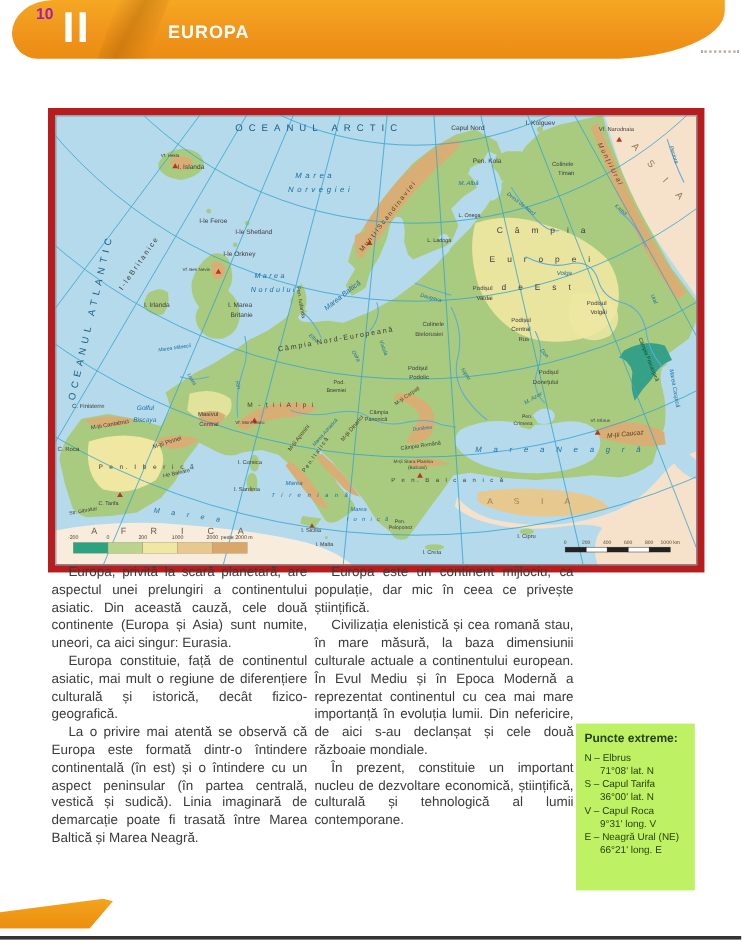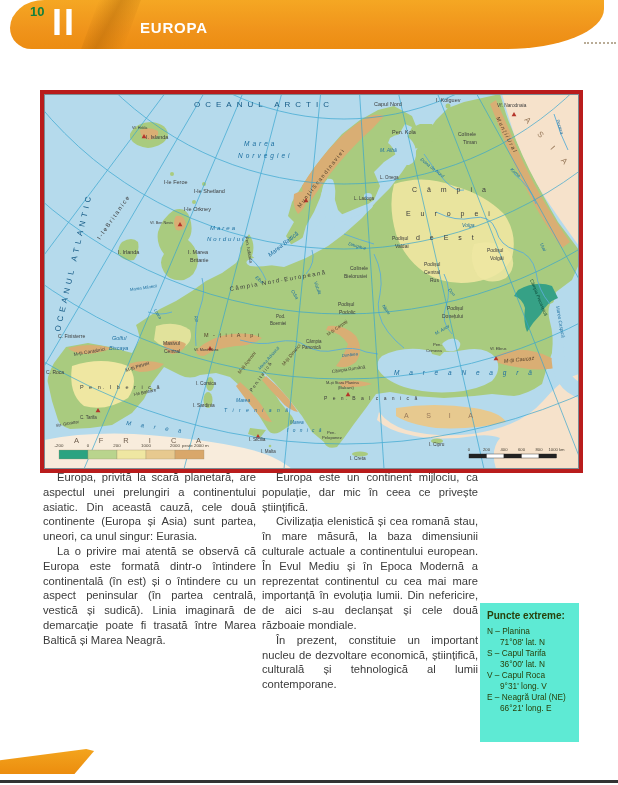--- a/index.html
+++ b/index.html
@@ -14,41 +14,41 @@
     background:linear-gradient(100deg,rgba(150,85,0,0) 0%,rgba(160,90,4,.38) 45%,rgba(150,85,0,0) 100%);
     transform:skewX(-20deg);}
   #chapter-number{position:absolute;left:42px;top:2px;color:#fff;font-size:36px;font-weight:bold;letter-spacing:2px;}
   #chapter-title{position:absolute;left:130px;top:19px;color:#fff;font-size:15px;font-weight:bold;letter-spacing:.8px;}
   #dotted-line{position:absolute;left:584px;top:42px;width:32px;border-top:2px dotted #b9ac97;}
 
   
   #page-title{position:absolute;left:43px;top:60px;color:#e5821c;font-size:15.5px;font-weight:bold;}
 
   
-  #map-box{position:absolute;left:40px;top:90px;width:535px;height:375px;border:4px solid #b91c1c;background:#b5daec;}
+  #map-box{position:absolute;left:40px;top:90px;width:535px;height:375px;border:6px solid #b91c1c;background:#b5daec;}
   #map-box svg{display:block;}
 
   
   .col{position:absolute;top:470px;font-size:11.2px;line-height:14.8px;color:#3a3a3a;text-align:justify;}
   #col-left{left:43px;width:213px;}
   #col-right{left:262px;width:216px;}
   .col p{margin:0;text-indent:14px;}
 
   
-  #extremes{position:absolute;left:480px;top:603px;width:99px;height:139px;background:#5eead4;
+  #extremes{position:absolute;left:480px;top:603px;width:99px;height:139px;background:#bef264;
     box-sizing:border-box;padding:7px 5px 5px 7px;color:#28400a;}
   #extremes .ttl{font-weight:bold;font-size:10px;margin-bottom:5px;}
   #extremes .item{font-size:8.3px;line-height:11px;}
   #extremes .coord{padding-left:13px;}
 
   
   #page-ribbon{position:absolute;left:0;top:749px;width:98px;height:25px;
     background:linear-gradient(180deg,#f3a41e,#ec8d0e);
     clip-path:polygon(0% 45%,88% 0%,96% 8%,76% 100%,0% 100%);}
-  #page-number{position:absolute;left:30px;top:4px;color:#15803d;font-size:13px;font-weight:bold;}
+  #page-number{position:absolute;left:30px;top:4px;color:#a21caf;font-size:13px;font-weight:bold;}
   #bottom-edge{position:absolute;left:0;top:780px;width:618px;height:3px;background:#333333;}
 </style>
 </head>
 <body>
 
 <div id="page">
 
   <div id="banner">
     <div class="fold"></div>
     <div id="chapter-number">II</div>
@@ -307,33 +307,34 @@
           <text x="258" y="255" font-size="4.5" fill="#3c3c3c" font-family="&quot;Liberation Sans&quot;,sans-serif">Panonică</text>
           <text x="284" y="242" font-size="4.5" fill="#54412c" font-family="&quot;Liberation Sans&quot;,sans-serif" transform="rotate(-35 284 242)">M-ții Carpați</text>
           <text x="298" y="263" font-size="4.2" fill="#1d6fa0" font-family="&quot;Liberation Sans&quot;,sans-serif" transform="rotate(-6 298 263)" font-style="italic">Dunărea</text>
         </g>
 
       <rect x="0.5" y="0.5" width="534" height="374" fill="none" stroke="#7d8c94"></rect>
     </svg>
   </div>
 
   <div id="col-left" class="col">
-    <p>Europa, privită la scară planetară, are aspectul unei prelungiri a continentului asiatic. Din această cauză, cele două continente (Europa și Asia) sunt partea, uneori, ca unul singur: Eurasia.</p>
+    <p>Europa, privită la scară planetară, are aspectul unei prelungiri a continentului asiatic. Din această cauză, cele două continente (Europa și Asia) sunt numite, uneori, ca aici singur: Eurasia.</p>
+    <p>Europa constituie, față de continentul asiatic, mai mult o regiune de diferențiere culturală și istorică, decât fizico-geografică.</p>
     <p>La o privire mai atentă se observă că Europa este formată dintr-o întindere continentală (în est) și o întindere cu un aspect peninsular (în partea centrală, vestică și sudică). Linia imaginară de demarcație poate fi trasată între Marea Baltică și Marea Neagră.</p>
   </div>
   <div id="col-right" class="col">
     <p>Europa este un continent mijlociu, ca populație, dar mic în ceea ce privește științifică.</p>
     <p>Civilizația elenistică și cea romană stau, în mare măsură, la baza dimensiunii culturale actuale a continentului european. În Evul Mediu și în Epoca Modernă a reprezentat continentul cu cea mai mare importanță în evoluția lumii. Din nefericire, de aici s-au declanșat și cele două războaie mondiale.</p>
     <p>În prezent, constituie un important nucleu de dezvoltare economică, științifică, culturală și tehnologică al lumii contemporane.</p>
   </div>
 
   <div id="extremes">
     <div class="ttl">Puncte extreme:</div>
     <div class="item">
-      <div><span>N –</span> <span>Planina</span></div>
+      <div><span>N –</span> <span>Elbrus</span></div>
       <div class="coord">71°08' lat. N</div>
     </div>
     <div class="item">
       <div><span>S –</span> <span>Capul Tarifa</span></div>
       <div class="coord">36°00' lat. N</div>
     </div>
     <div class="item">
       <div><span>V –</span> <span>Capul Roca</span></div>
       <div class="coord">9°31' long. V</div>
     </div>

